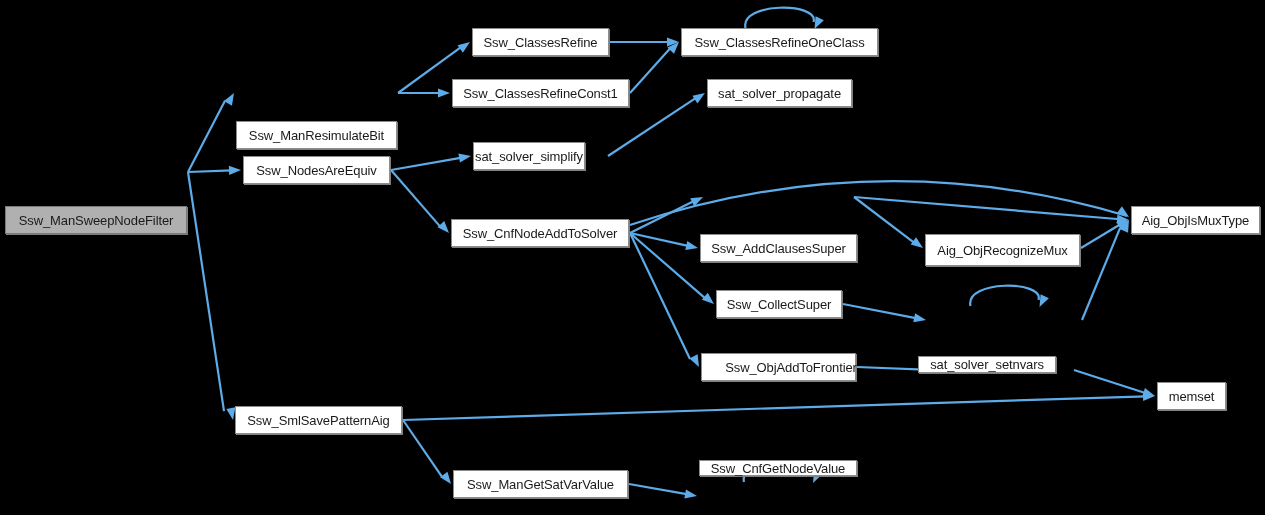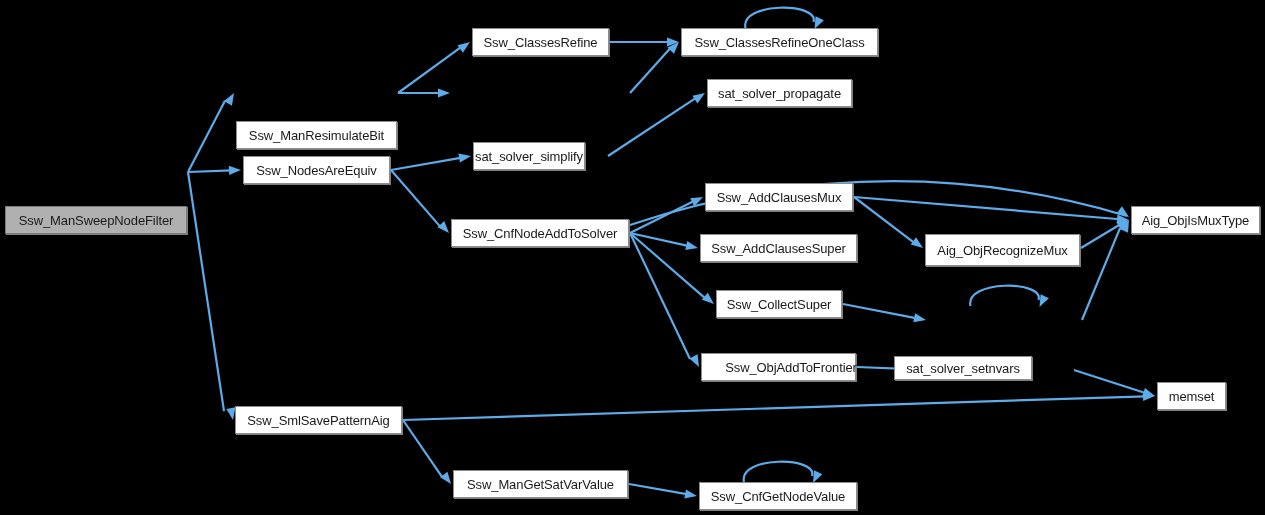--- a/index.html
+++ b/index.html
@@ -177,59 +177,59 @@
       </div>
       <div class="gnode" style="left: 236px; top: 79px; width: 161px; height: 28px; margin-top: 42px;">
         <span>Ssw_ManResimulateBit</span>
       </div>
       <div class="gnode" style="left: 243px; top: 156px; width: 147px; height: 28px;">
         <span>Ssw_NodesAreEquiv</span>
       </div>
       <div class="gnode" style="left: 472px; top: 28px; width: 137px; height: 28px;">
         <span>Ssw_ClassesRefine</span>
       </div>
+      <div class="gnode" style="left: 452px; top: 79px; width: 177px; height: 28px;">
+        <span>Ssw_ClassesRefineConst1</span>
+      </div>
       <div class="gnode" style="left: 681px; top: 28px; width: 197px; height: 28px;">
         <span>Ssw_ClassesRefineOneClass</span>
       </div>
       <div class="gnode" style="left: 707px; top: 79px; width: 145px; height: 28px;">
         <span>sat_solver_propagate</span>
       </div>
       <div class="gnode" style="left: 473px; top: 142px; width: 112px; height: 28px;">
         <span>sat_solver_simplify</span>
       </div>
       <div class="gnode" style="left: 451px; top: 219px; width: 178px; height: 28px;">
         <span>Ssw_CnfNodeAddToSolver</span>
       </div>
-      <div class="gnode" style="left: 705px; top: 183px; width: 148px; height: 28px;">
-        <span>Ssw_AddClausesMux</span>
-      </div>
       <div class="gnode" style="left: 700px; top: 234px; width: 157px; height: 28px;">
         <span>Ssw_AddClausesSuper</span>
       </div>
       <div class="gnode" style="left: 925px; top: 234px; width: 155px; height: 32px;">
         <span>Aig_ObjRecognizeMux</span>
       </div>
       <div class="gnode" style="left: 1131px; top: 206px; width: 129px; height: 28px;">
         <span>Aig_ObjIsMuxType</span>
       </div>
       <div class="gnode" style="left: 716px; top: 290px; width: 126px; height: 28px;">
         <span>Ssw_CollectSuper</span>
       </div>
       <div class="gnode" style="left: 701px; top: 353px; width: 155px; height: 28px; padding-left: 25px;">
         <span>Ssw_ObjAddToFrontier</span>
       </div>
-      <div class="gnode" style="left: 894px; top: 356px; width: 138px; height: 24px;">
+      <div class="gnode" style="left: 918px; top: 356px; width: 138px; height: 17px;">
         <span>sat_solver_setnvars</span>
       </div>
       <div class="gnode" style="left: 1157px; top: 382px; width: 69px; height: 28px;">
         <span>memset</span>
       </div>
       <div class="gnode" style="left: 235px; top: 406px; width: 167px; height: 28px;">
         <span>Ssw_SmlSavePatternAig</span>
       </div>
       <div class="gnode" style="left: 453px; top: 470px; width: 175px; height: 28px;">
         <span>Ssw_ManGetSatVarValue</span>
       </div>
-      <div class="gnode" style="left: 699px; top: 482px; width: 158px; height: 28px;">
+      <div class="gnode" style="left: 699px; top: 460px; width: 158px; height: 16px;">
         <span>Ssw_CnfGetNodeValue</span>
       </div>
     </div>
 </div>
 
 </body></html>

